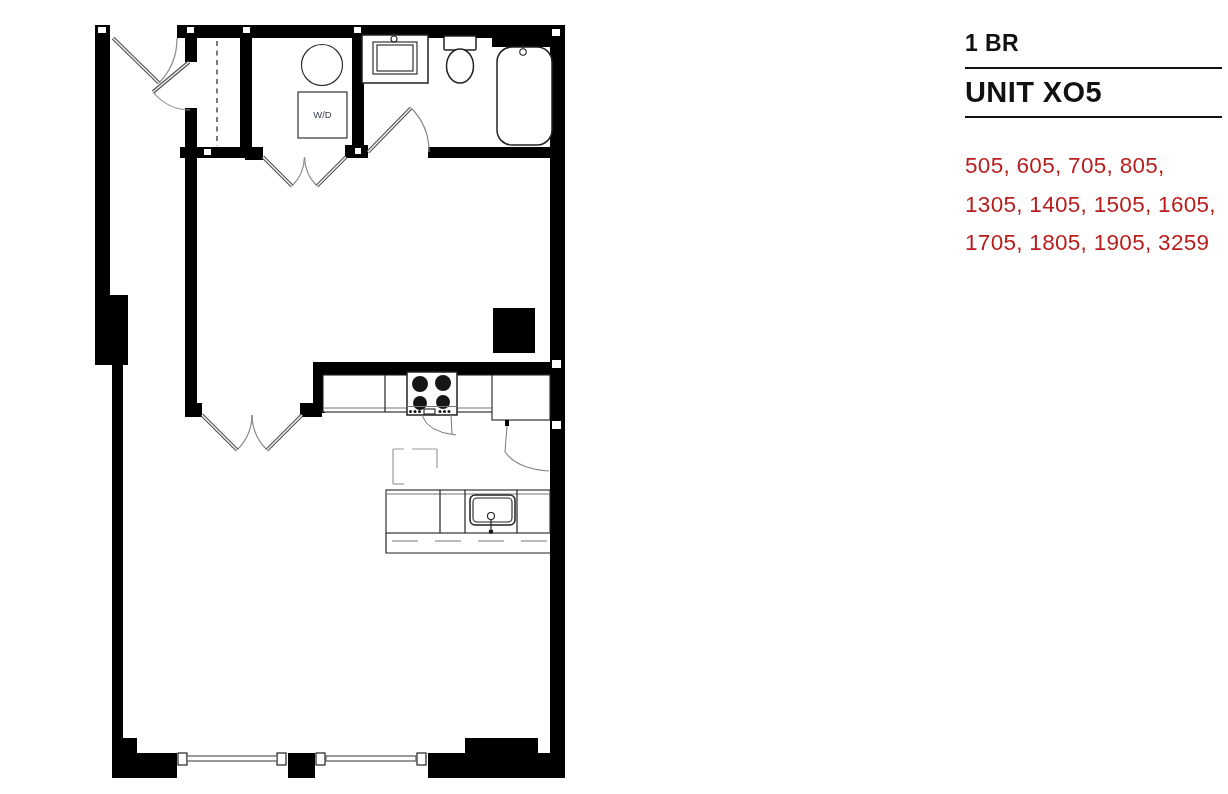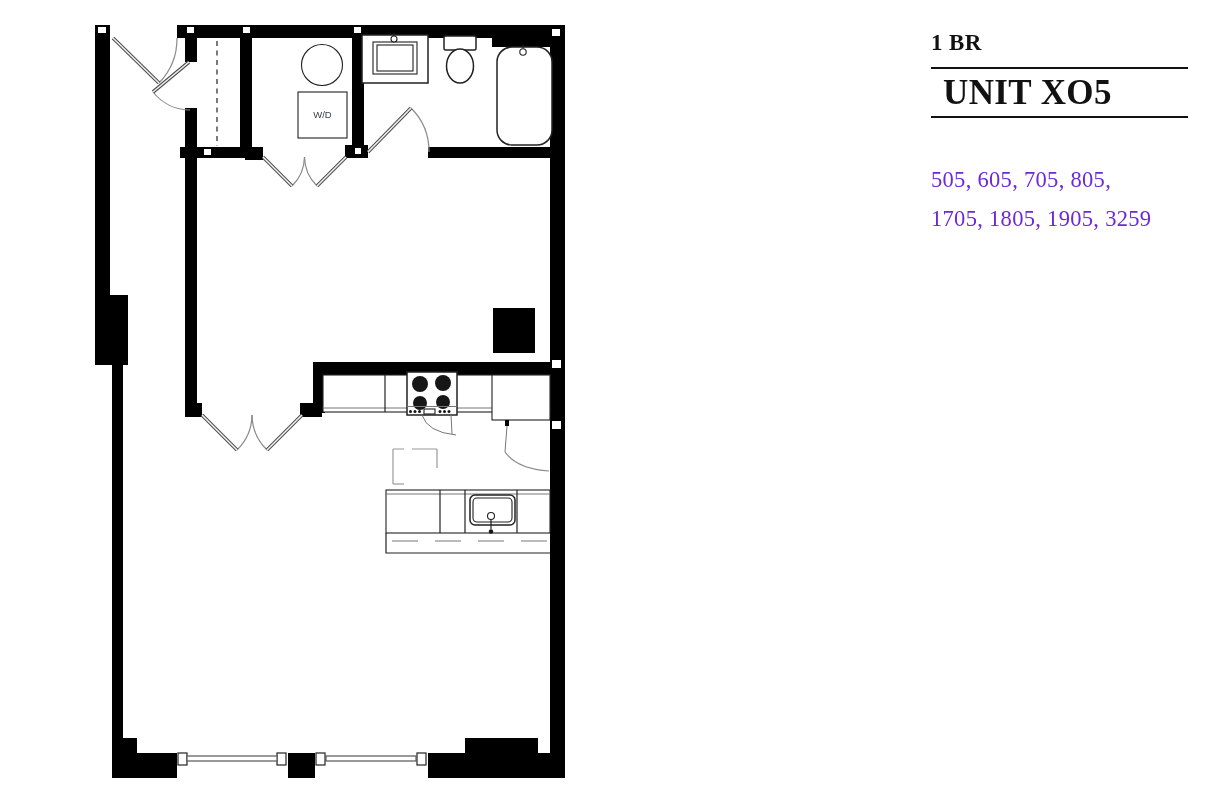--- a/index.html
+++ b/index.html
@@ -31,38 +31,37 @@
   .leaf-o{fill:none;stroke:#4d4d4d;stroke-width:3.6;}
   .leaf-i{fill:none;stroke:#ededed;stroke-width:1.6;}
   .burner{fill:#161616;stroke:none;}
   .dot{fill:#161616;stroke:none;}
   .glass{fill:var(--background);stroke:#555555;stroke-width:1.2;}
   .cap{fill:var(--background);stroke:#222222;stroke-width:1.2;}
   .wd-text{font-family:"Liberation Sans",sans-serif;font-size:9.5px;fill:#39404c;}
   
   .panel{
     position:absolute;
-    left:931px;top:30px;width:257px;
+    left:965px;top:30px;width:257px;
     color:var(--text);
-    font-family:Liberation Serif, serif;
   }
   .p-bd{
     font-size:23px;font-weight:700;letter-spacing:.4px;
     line-height:26px;margin:0;
   }
   .rule{border:0;border-top:2.5px solid #111;margin:11px 0 0 0;width:100%;}
   .p-unit{
-    font-size:35px;font-weight:700;letter-spacing:.4px;
-    line-height:31px;margin:8px 0 0 12px;
+    font-size:29px;font-weight:700;letter-spacing:.4px;
+    line-height:31px;margin:8px 0 0 0;
   }
   .rule2{margin-top:8px;}
   .p-numbers{
-    margin-top:43px;
+    margin-top:29px;
     font-size:22.5px;font-weight:400;letter-spacing:.3px;
-    line-height:38.5px;color:#6d28d9;
+    line-height:38.5px;color:#b91c1c;
   }
 </style>
 </head>
 <body>
 
 <div class="canvas">
 
   <svg width="1228" height="794" viewBox="0 0 1228 794">
 
     <g>
@@ -233,17 +232,18 @@
     </g>
   </svg>
 
   <aside class="panel">
     <h1 class="p-bd">1 BR</h1>
     <hr class="rule">
     <h2 class="p-unit">UNIT XO5</h2>
     <hr class="rule rule2">
     <div class="p-numbers">
       <div>505, 605, 705, 805,</div>
+      <div>1305, 1405, 1505, 1605,</div>
       <div>1705, 1805, 1905, 3259</div>
     </div>
   </aside>
 
 </div>
 
 </body></html>

